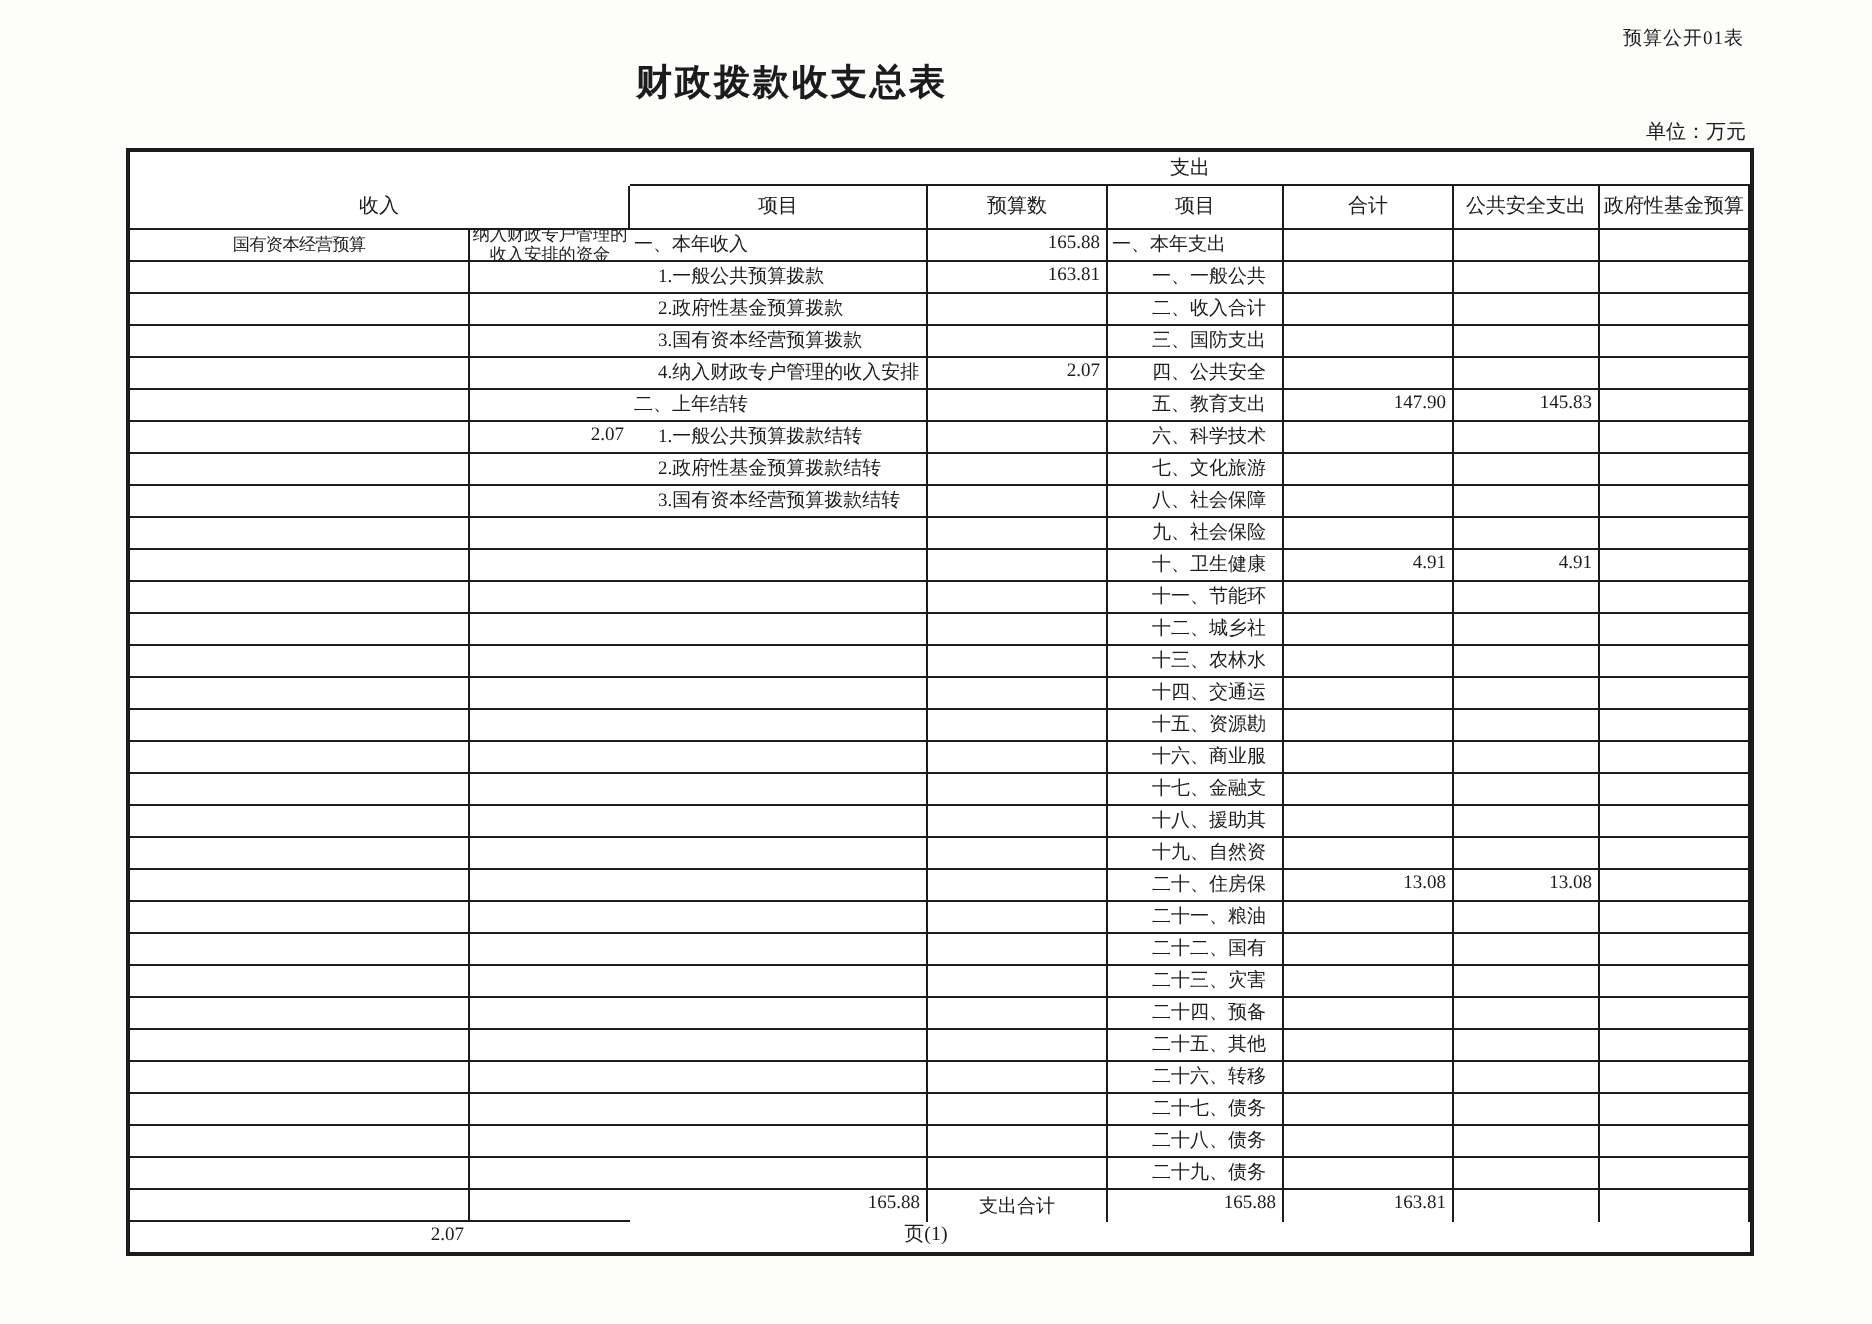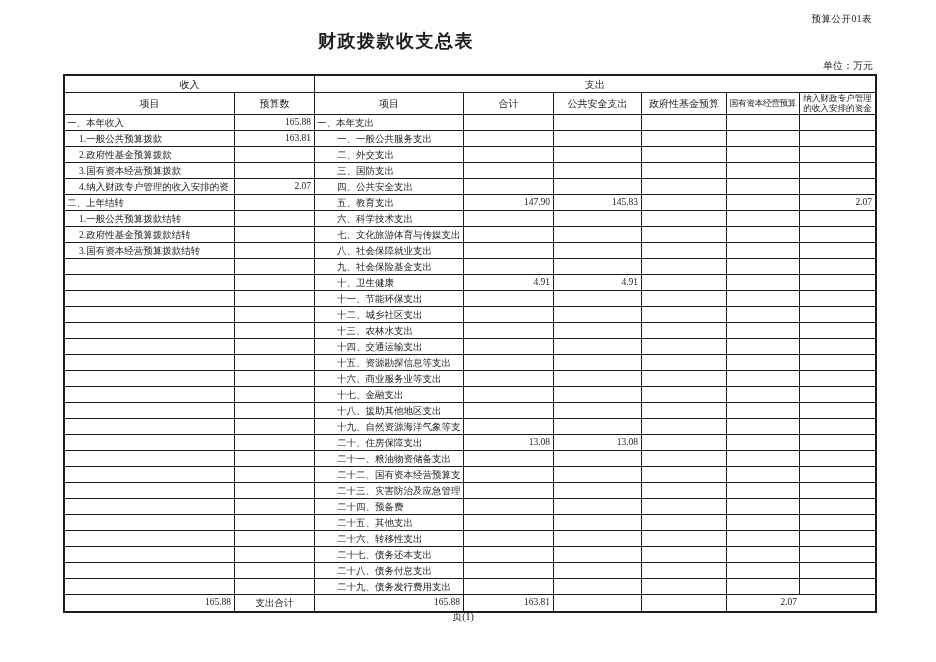--- a/index.html
+++ b/index.html
@@ -41,22 +41,22 @@
 </style>
 </head>
 <body>
 
 <div class="page">
   <div class="corner-label">预算公开01表</div>
   <div class="doc-title">财政拨款收支总表</div>
   <div class="unit-label">单位：万元</div>
 
   <div class="grid" id="budget-grid">
+    <div class="cell hdr span-exp last-col">支出</div>
     <div class="cell hdr span-income">收入</div>
-    <div class="cell hdr span-exp last-col">支出</div>
 
     <div class="cell hdr">项目</div>
     <div class="cell hdr">预算数</div>
     <div class="cell hdr">项目</div>
     <div class="cell hdr">合计</div>
     <div class="cell hdr">公共安全支出</div>
     <div class="cell hdr">政府性基金预算</div>
     <div class="cell hdr hdr-tight">国有资本经营预算</div>
     <div class="cell hdr hdr-small last-col">纳入财政专户管理的收入安排的资金</div>
   <div class="cell lbl">一、本年收入</div>
@@ -70,21 +70,21 @@
       <div class="cell lbl ind-income">1.一般公共预算拨款</div>
       <div class="cell num">163.81</div>
       <div class="cell lbl ind-exp">一、一般公共服务支出</div>
       <div class="cell num"></div>
       <div class="cell num"></div>
       <div class="cell num"></div>
       <div class="cell num"></div>
       <div class="cell num last-col"></div>
       <div class="cell lbl ind-income">2.政府性基金预算拨款</div>
       <div class="cell num"></div>
-      <div class="cell lbl ind-exp">二、外交支出</div>
+      <div class="cell lbl ind-exp">二、收入合计</div>
       <div class="cell num"></div>
       <div class="cell num"></div>
       <div class="cell num"></div>
       <div class="cell num"></div>
       <div class="cell num last-col"></div>
       <div class="cell lbl ind-income">3.国有资本经营预算拨款</div>
       <div class="cell num"></div>
       <div class="cell lbl ind-exp">三、国防支出</div>
       <div class="cell num"></div>
       <div class="cell num"></div>

